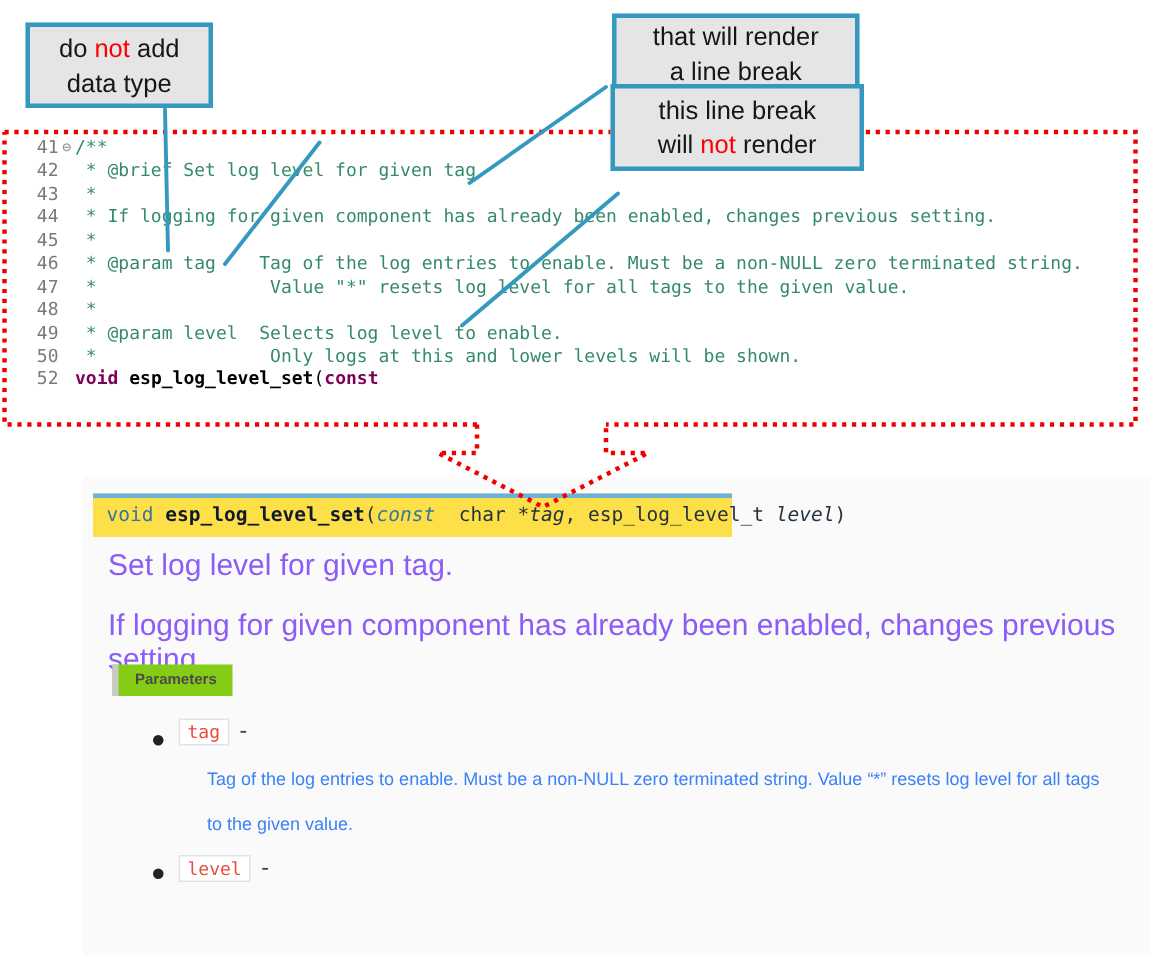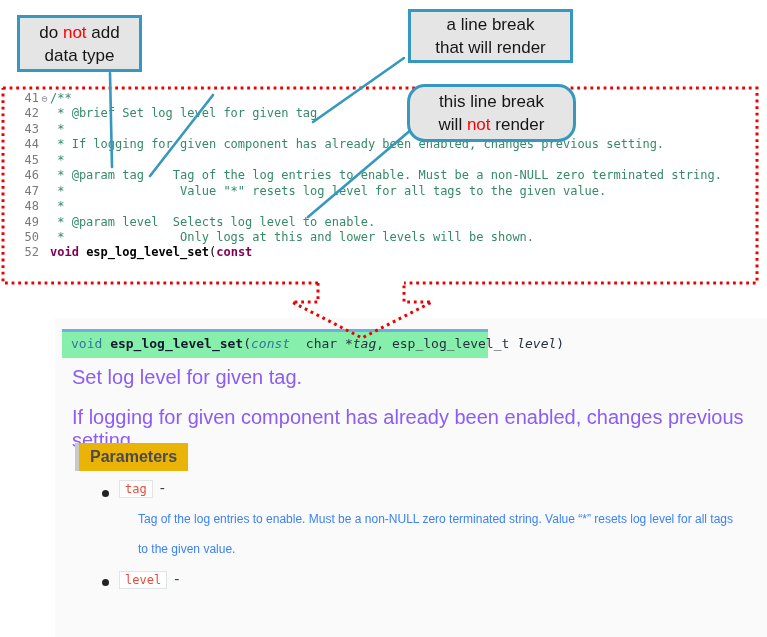--- a/index.html
+++ b/index.html
@@ -8,52 +8,52 @@
 
   
   .callout{position:absolute;background:#e5e5e5;border:3px solid #3598BE;z-index:30;
            display:flex;flex-direction:column;justify-content:center;align-items:center;
            text-align:center;font-size:17px;line-height:23px;color:#161616;}
   .callout span{white-space:pre;}
   .red{color:#FF0000;}
   #box1{left:17px;top:15px;width:119px;height:51px;}
   #box2{left:155px;top:43px;width:176px;height:50px;}
   #box3{left:408px;top:9px;width:159px;height:48px;}
-  #box4{left:407px;top:84px;width:163px;height:52px;border-radius:18px;}
+  #box4{left:407px;top:56px;width:163px;height:52px;}
 
   
   .code-block{position:absolute;left:6px;top:91px;z-index:10;
               font-family:"DejaVu Sans Mono",monospace;font-size:12px;line-height:15.45px;margin-left:16px;}
   .crow{display:flex;height:15.45px;}
   .ln{width:17px;text-align:right;color:#7a7a7a;flex:none;}
   .fold{width:11px;text-align:center;color:#8a8a98;font-size:10px;flex:none;}
   .ct{white-space:pre;color:#358A68;}
   .kw{white-space:pre;color:#7F0055;font-weight:bold;}
   .fn{white-space:pre;color:#000;font-weight:bold;}
   .pl{white-space:pre;color:#000;}
 
   
   #overlay{position:absolute;left:0;top:0;width:767px;height:637px;z-index:20;pointer-events:none;}
 
   
   .doc-panel{position:absolute;left:55px;top:318px;width:712px;height:319px;background:#FAFAFA;z-index:5;}
-  .sig{position:absolute;left:7px;top:11px;width:417px;height:20px;background:#86efac;
+  .sig{position:absolute;left:7px;top:11px;width:417px;height:20px;background:#fde047;
        border-top:3px solid #6CB0DC;font-family:"DejaVu Sans Mono",monospace;font-size:13px;
        padding:4px 0 2px 9px;color:#26323E;}
   .sig span{white-space:pre;}
   .sig-kw{color:#35769F;}
   .sig-kw-i{color:#35769F;font-style:italic;}
   .sig-name{font-weight:bold;color:#101A2E;}
   .sig-var{font-style:italic;color:#26323E;}
   .doc-p{position:absolute;font-size:20px;color:#8b5cf6;}
   #p1{left:17px;top:48px;}
   #p2{left:17px;top:88px;}
   .params-label{position:absolute;left:20px;top:125px;display:inline-block;
-                background:#eab308;border-left:4px solid #C9C9C9;padding:5px 11px 5px 11px;
-                font-size:16px;font-weight:bold;color:#4A4A4A;}
+                background:#84cc16;border-left:4px solid #C9C9C9;padding:5px 11px 5px 11px;
+                font-size:10px;font-weight:bold;color:#4A4A4A;}
   .bullet-dot{position:absolute;width:7px;height:7px;border-radius:50%;background:#222;}
   .lit{display:inline-block;font-family:"DejaVu Sans Mono",monospace;font-size:12px;
        color:#E74C3C;background:#FFFFFF;border:1px solid #E1E4E5;padding:1px 5px;}
   .param-head{position:absolute;font-size:15.5px;color:#404040;}
   .dash{margin-left:7px;color:#404040;}
   .param-desc{position:absolute;left:58px;width:600px;font-size:12px;line-height:30px;color:#3b82f6;margin-left:25px;}
 </style>
 </head>
 <body>
 
@@ -148,21 +148,21 @@
     <path d="M213,95 L150,176" fill="none" stroke-width="2.6" stroke-linecap="round" stroke="#3598BE"></path>
     <path d="M404,58 L313,122" fill="none" stroke-width="2.6" stroke-linecap="round" stroke="#3598BE"></path>
     <path d="M412,129 L308,217" fill="none" stroke-width="2.6" stroke-linecap="round" stroke="#3598BE"></path>
   </svg>
 
   <div class="callout" id="box1">
     <div><span>do </span><span class="red">not</span><span> add</span></div>
     <div><span>data type</span></div>
   </div>
   <div class="callout" id="box3">
+    <div><span>that will render</span></div>
     <div><span>a line break</span></div>
-    <div><span>that will render</span></div>
   </div>
   <div class="callout" id="box4">
     <div><span>this line break</span></div>
     <div><span>will </span><span class="red">not</span><span> render</span></div>
   </div>
 
 </div>
 
 </body></html>

